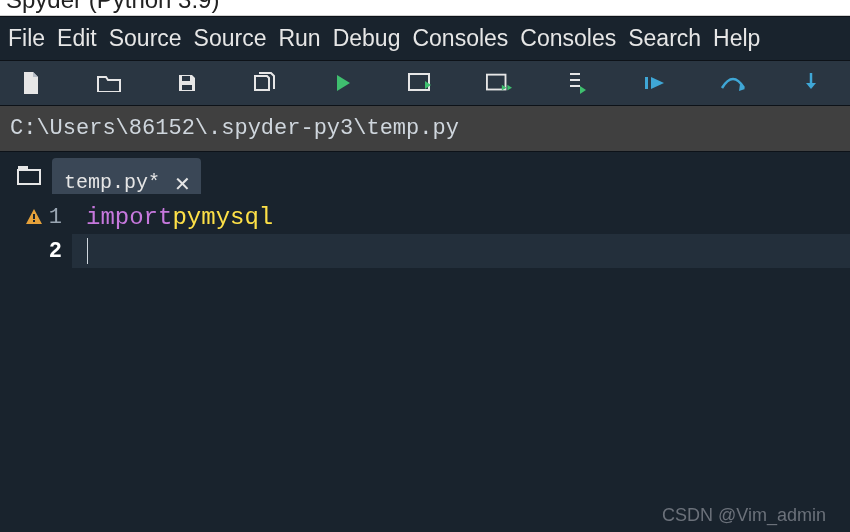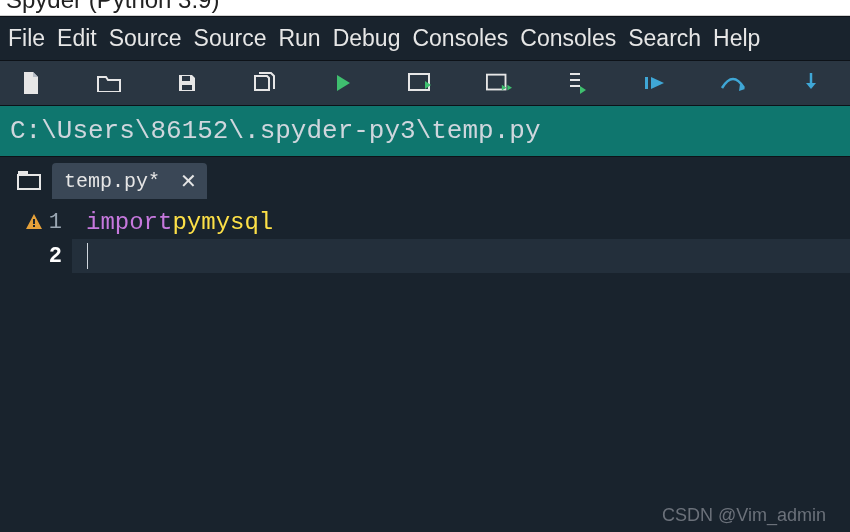--- a/index.html
+++ b/index.html
@@ -13,26 +13,26 @@
   
   .menubar { background: #19232d; display: flex; align-items: center; padding: 4px 2px; gap: 0; border-top: 1px solid #0d1218; }
   .menu-item { color: #e6e6e6; font-size: 23px; padding: 4px 6px; cursor: pointer; }
 
   
   .toolbar { background: #2a3642; height: 46px; display: flex; align-items: center; padding: 0 18px; gap: 52px; border-top: 1px solid #0d1218; border-bottom: 1px solid #0d1218; }
   .toolbar svg { display: block; }
   .tool-btn { width: 26px; height: 26px; display: flex; align-items: center; justify-content: center; cursor: pointer; }
 
   
-  .pathbar { background: #0f766e; color: #cfd6dd; font-family: "Consolas","Courier New",monospace; font-size: 26px; padding: 10px 10px; border-bottom: 1px solid #0d1218; }
+  .pathbar { background: #404040; color: #cfd6dd; font-family: "Consolas","Courier New",monospace; font-size: 22px; padding: 10px 10px; border-bottom: 1px solid #0d1218; }
 
   
   .tabstrip { background: #19232d; height: 42px; display: flex; align-items: flex-end; padding-left: 14px; gap: 8px; }
   .tab-leading-icon { width: 30px; height: 30px; margin-bottom: 4px; display:flex; align-items:center; justify-content:center; }
-  .file-tab { background: #3a4756; height: 36px; display: flex; align-items: center; padding: 0 10px 0 12px; border-top-left-radius: 4px; border-top-right-radius: 4px; gap: 20px; cursor: pointer; }
+  .file-tab { background: #3a4756; height: 36px; display: flex; align-items: flex-end; padding: 0 10px 0 12px; border-top-left-radius: 4px; border-top-right-radius: 4px; gap: 14px; cursor: pointer; }
   .file-tab-label { color: #e6e6e6; font-family: "Consolas","Courier New",monospace; font-size: 20px; }
   .file-tab-close { color: #e6e6e6; font-size: 20px; line-height: 1; cursor: pointer; }
 
   
   .editor { flex: 1; display: flex; background: #19232d; position: relative; }
   .gutter { width: 72px; background: #19232d; padding-top: 6px; }
   .gutter-row { height: 34px; display: flex; align-items: center; justify-content: flex-end; padding-right: 10px; gap: 6px; }
   .warn-icon { width: 18px; height: 18px; display:flex; align-items:center; justify-content:center; }
   .line-num { color: #9aa6b2; font-family: "Consolas","Courier New",monospace; font-size: 22px; }
   .line-num.active { color: #ffffff; font-weight: bold; }

